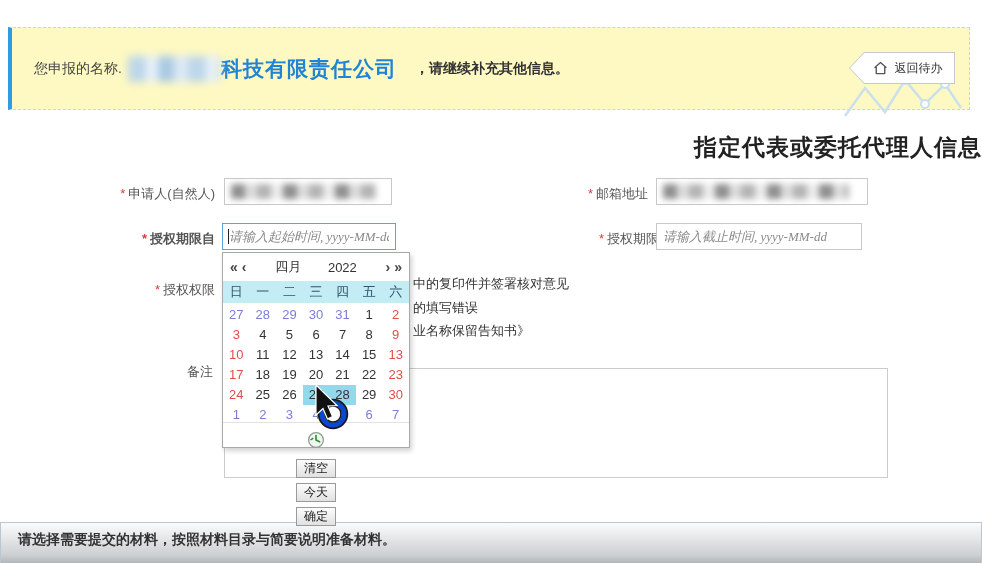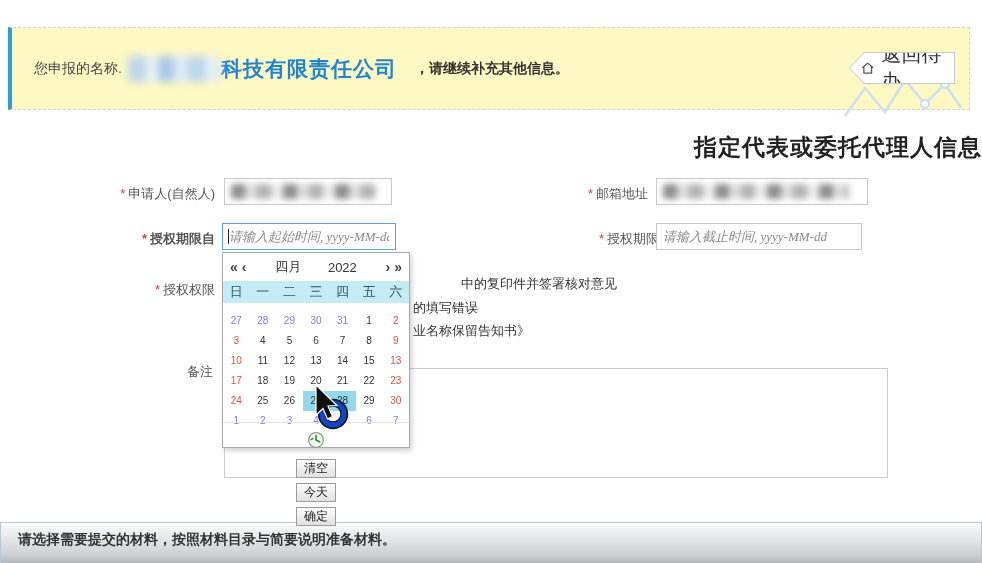--- a/index.html
+++ b/index.html
@@ -39,21 +39,21 @@
     clip-path:polygon(15px 0,100% 0,100% 100%,15px 100%,0 50%);
     background:#c3cad1; cursor:pointer;
   }
   .back-btn-inner {
     position:absolute; left:1px; top:1px; right:1px; bottom:1px;
     clip-path:polygon(14.3px 0,100% 0,100% 100%,14.3px 100%,0 50%);
     background:#ffffff;
     display:flex; align-items:center; justify-content:center; gap:6px;
     padding-left:10px;
   }
-  .back-btn-label { font-size:20px; color:#333; }
+  .back-btn-label { font-size:12px; color:#333; }
 
   
   .page-title {
     position:absolute; left:0; top:132px; width:100%;
     text-align:right; font-size:23px; font-weight:bold; color:#222;
     letter-spacing:1px;
   }
 
   
   .lbl { position:absolute; font-size:13px; color:#555; text-align:right; white-space:nowrap; }
@@ -81,21 +81,21 @@
   }
   .caret { position:absolute; left:228px; top:229px; width:1px; height:15px; background:#222; z-index:2; }
 
   .redact-val { height:15px; border-radius:2px; filter:blur(3px);
     background:repeating-linear-gradient(90deg,#8f8f8f 0 14px,#dcdcdc 14px 26px,#b3b3b3 26px 40px,#ececec 40px 52px);
   }
   .redact-applicant { width:146px; }
   .redact-email { width:186px; }
 
   .scope-line { position:absolute; left:413px; font-size:13px; color:#333; white-space:nowrap; }
-  .scope-line-0 { top:275px;margin-left:48px; }
+  .scope-line-0 { top:275px; }
   .scope-line-1 { top:299px; }
   .scope-line-2 { top:322px; }
 
   .remark-area {
     position:absolute; left:224px; top:368px; width:664px; height:110px;
     border:1px solid #ccc; background:#fff; resize:none; z-index:1;
   }
 
   
   .cal {
@@ -111,21 +111,21 @@
   .cal-nav .sp { flex:1; }
   .cal-month, .cal-year { font-size:13px; color:#333; cursor:pointer; }
   .cal-dow {
     height:22px; background:#c3ecf5;
     display:grid; grid-template-columns:repeat(7,1fr);
     align-items:center; text-align:center;
     color:#33556b; font-size:13px;
   }
   .cal-grid {
     display:grid; grid-template-columns:repeat(7,1fr); grid-auto-rows:20px;
-    text-align:center; font-size:10px; line-height:20px; padding-top:8px;
+    text-align:center; font-size:13px; line-height:20px; padding-top:2px;
   }
   .cal-cell { color:#333; cursor:pointer; }
   .cal-cell.other { color:#7a7ed6; }
   .cal-cell.weekend { color:#df4f47; }
   .cal-cell.selected { background:#92d9ec; }
   .cal-footer {
     position:absolute; left:0; right:0; bottom:0; height:25px;
     display:flex; align-items:center; padding:8px 3px; gap:5px;
     border-top:1px solid #e3e3e3;
     flex-direction:column;

